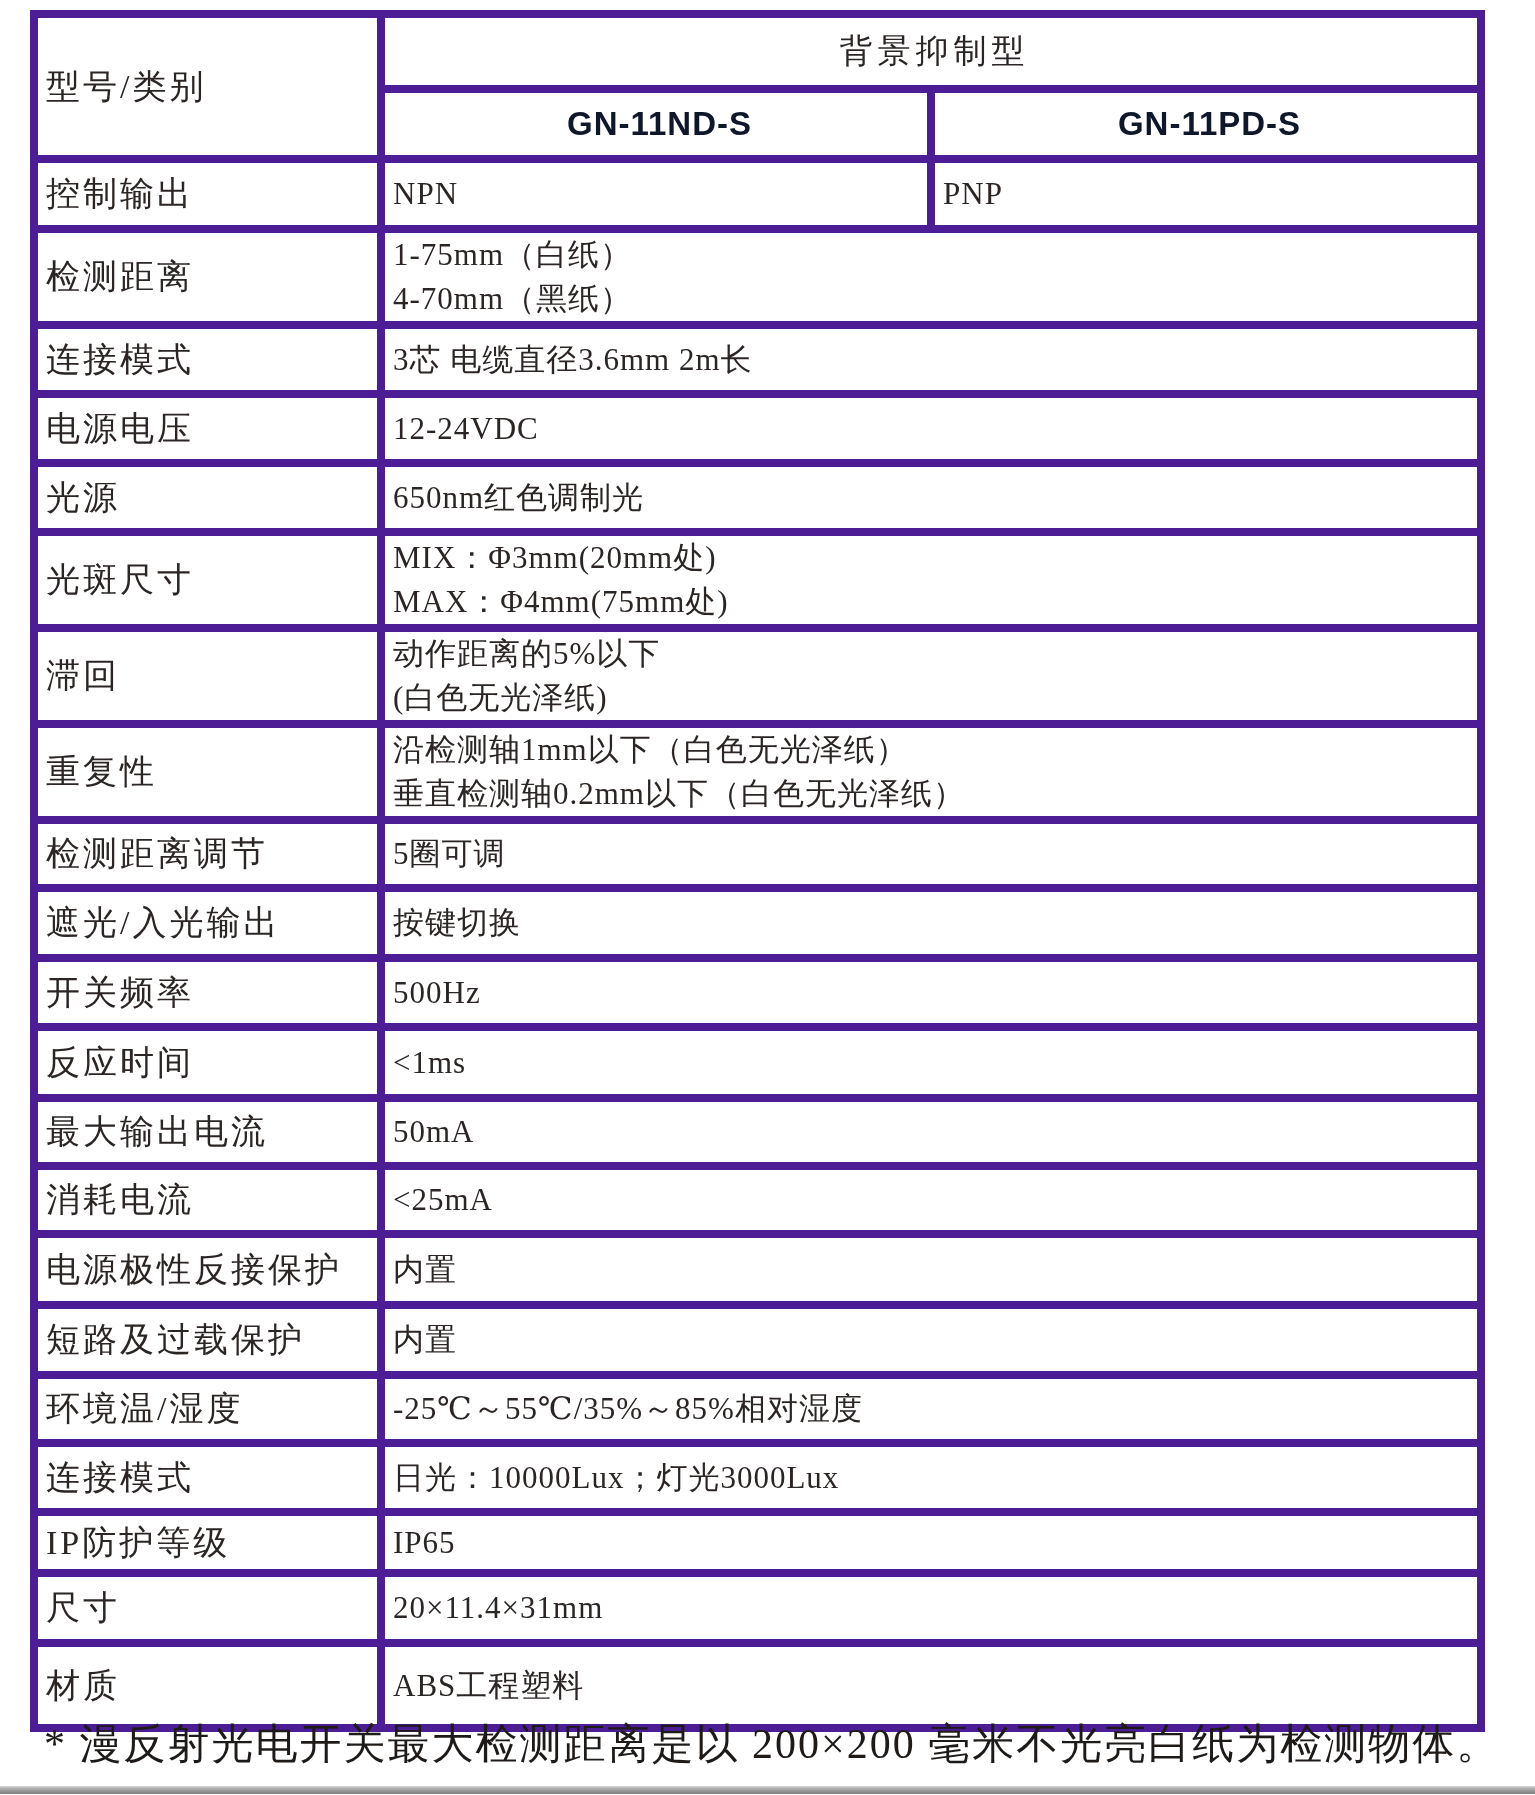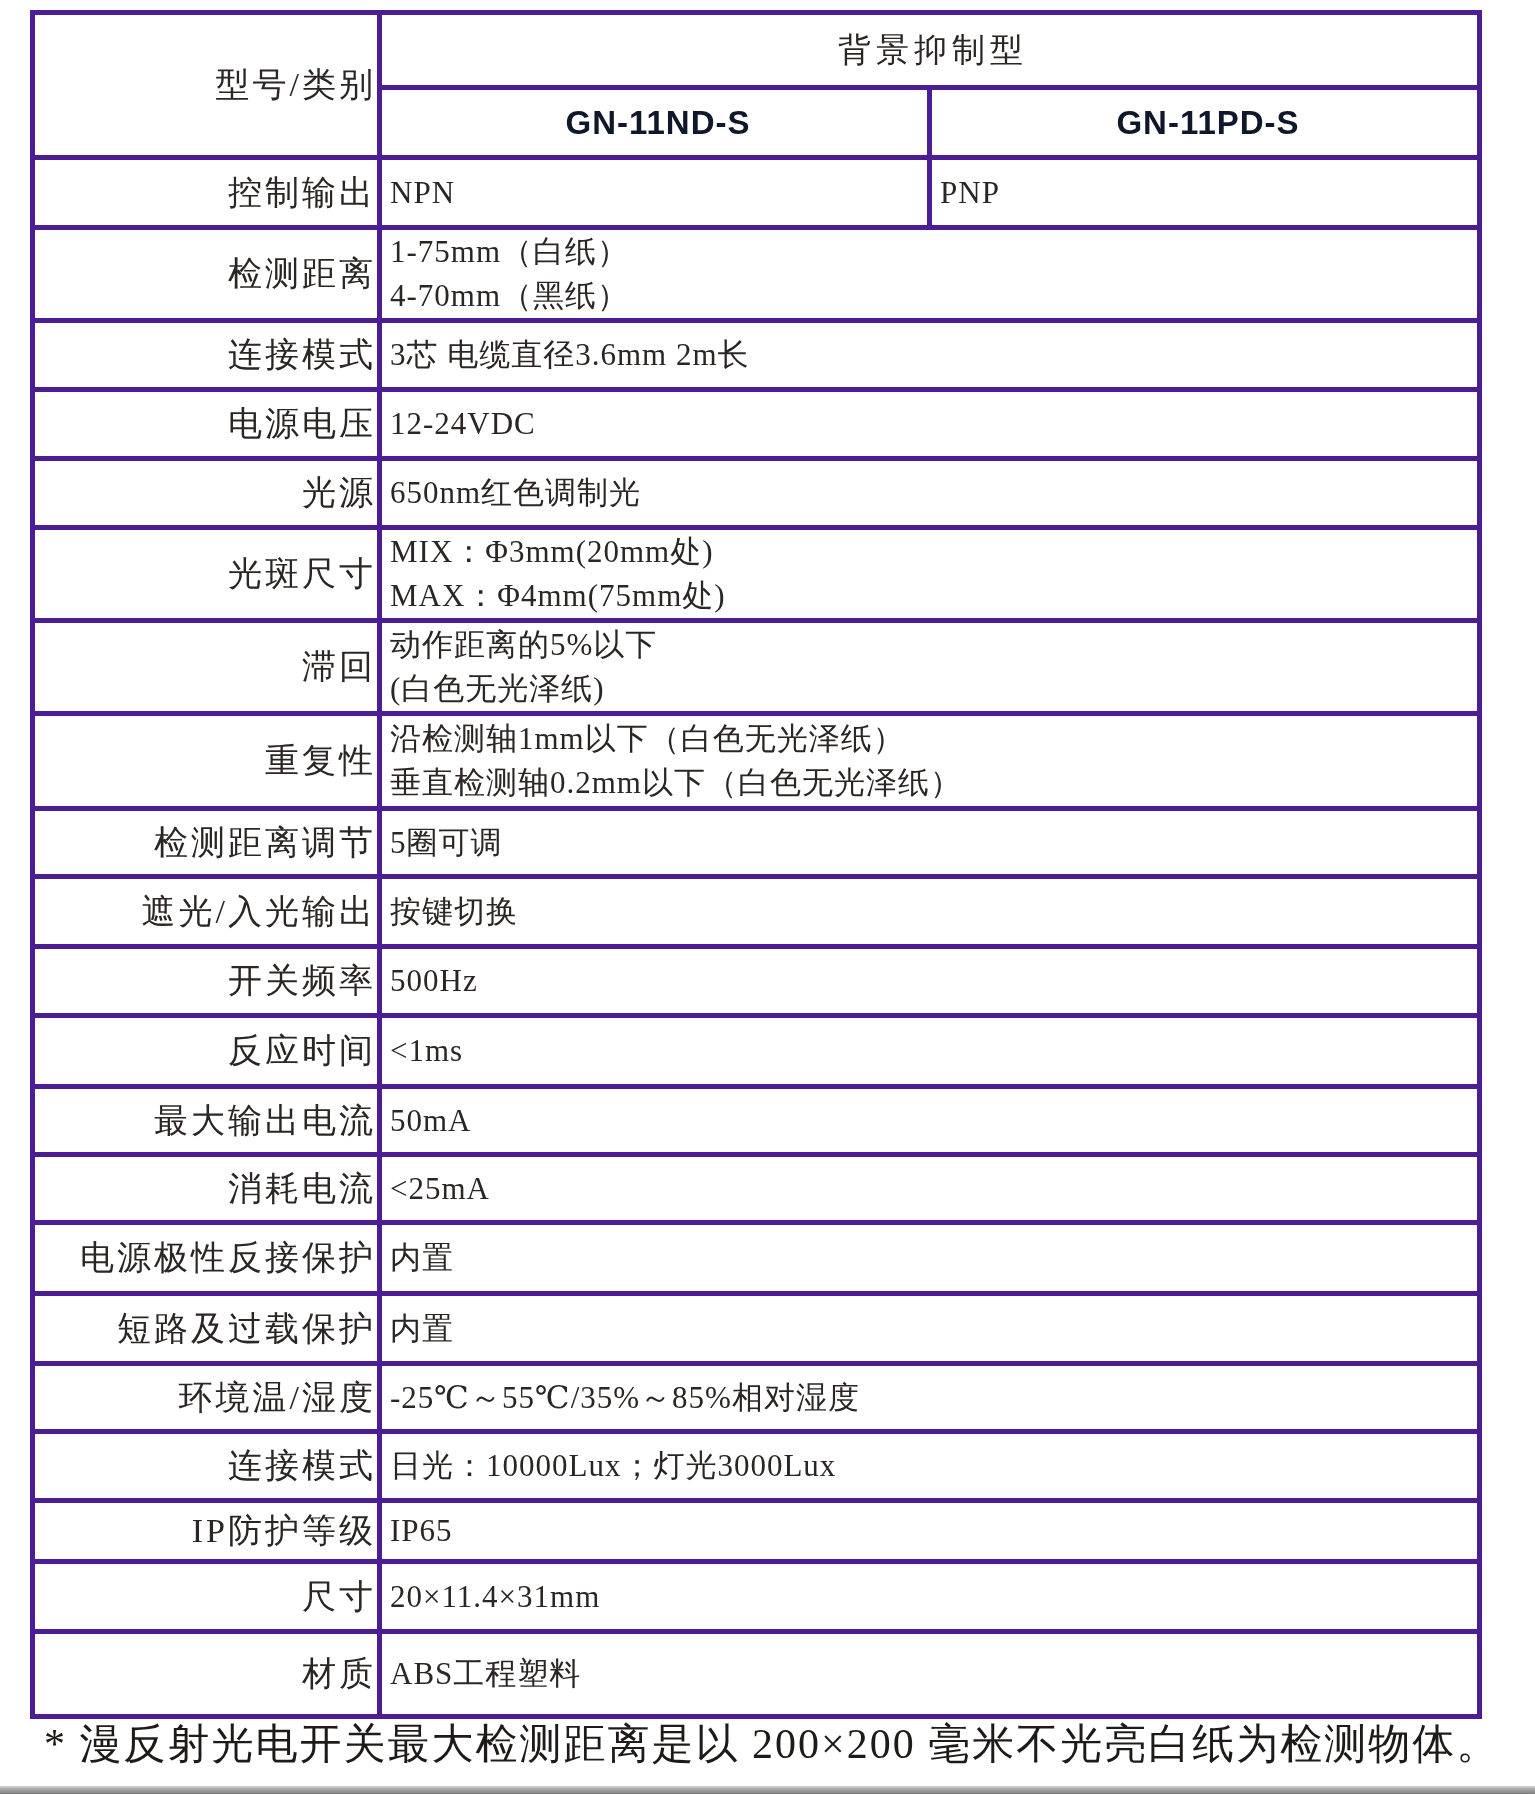--- a/index.html
+++ b/index.html
@@ -6,27 +6,27 @@
   body{
     width:1535px;height:1795px;position:relative;background:#ffffff;
     font-family:"Liberation Serif","DejaVu Serif",serif;color:#2b2624;
     overflow:hidden;
   }
   table.spec{
     position:absolute;left:30px;top:10px;width:1447px;
     border-collapse:collapse;table-layout:fixed;
   }
   table.spec td{
-    border:5px solid #4c1d95;
+    border:8px solid #4c1d95;
     vertical-align:middle;
     overflow:hidden;
     padding-left:8px;
   }
   td.label-cell{
-    text-align:right;padding-left:52px;
+    text-align:left;padding-left:52px;
     font-size:34px;letter-spacing:3px;
   }
   td.value-cell{
     text-align:left;
     font-size:31px;letter-spacing:1px;
     padding:0 6px;
   }
   td.type-cell{
     text-align:center;font-size:33px;letter-spacing:5px;
   }

